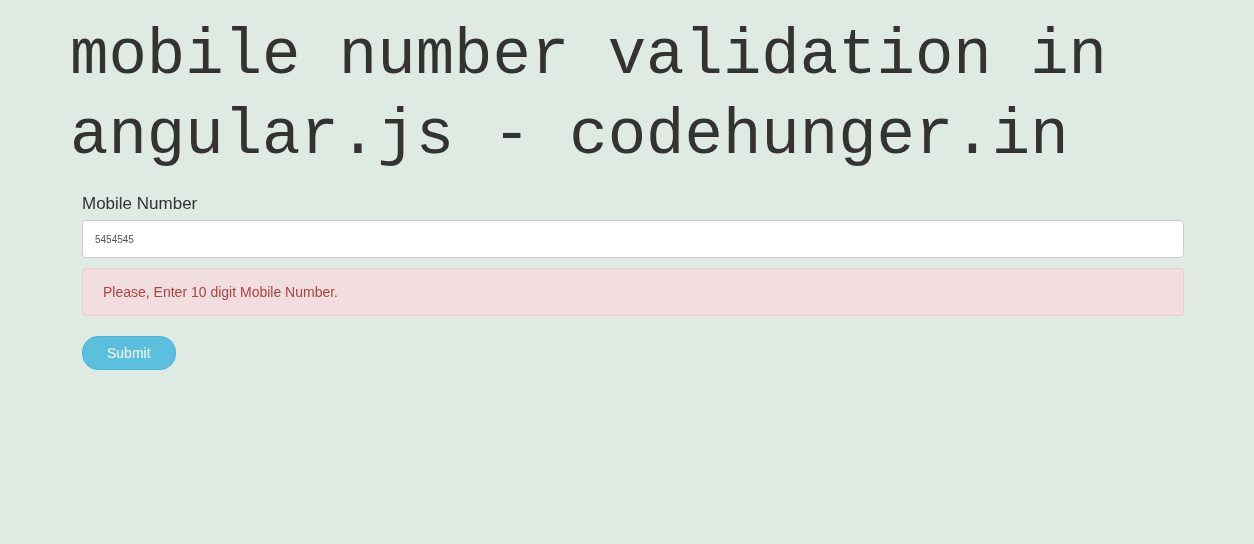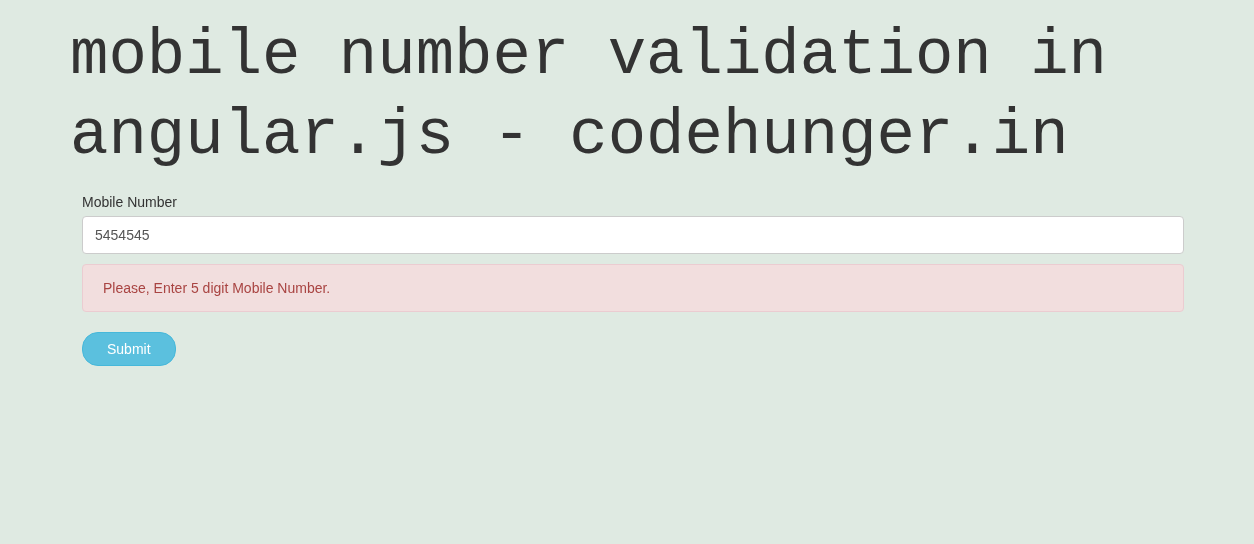--- a/index.html
+++ b/index.html
@@ -25,31 +25,31 @@
       line-height: 1.25;
       letter-spacing: 0px;
     }
     
     .form-container {
       padding: 18px 70px 0 82px;
     }
     
     .form-label {
       display: block;
-      font-size: 14px;
+      font-size: 17px;
       color: #333;
       margin-bottom: 6px;
       font-weight: 400;
     }
     
     .form-input {
       width: 100%;
       height: 34px;
       padding: 18px 12px;
-      font-size: 14px;
+      font-size: 10px;
       line-height: 1.42857143;
       color: #555;
       background-color: #fff;
       border: 1px solid #ccc;
       border-radius: 4px;
       margin-bottom: 10px;
     }
     
     .alert-error {
       background-color: #f2dede;
@@ -74,15 +74,15 @@
     }
   </style>
 </head>
 <body>
 
 <h1 class="page-title">mobile number validation in angular.js - codehunger.in</h1>
 
 <div class="form-container">
   <label class="form-label">Mobile Number</label>
   <input type="text" class="form-input" value="5454545" style="">
-  <div class="alert-error">Please, Enter 5 digit Mobile Number.</div>
+  <div class="alert-error">Please, Enter 10 digit Mobile Number.</div>
   <button class="submit-button">Submit</button>
 </div>
 
 </body></html>

